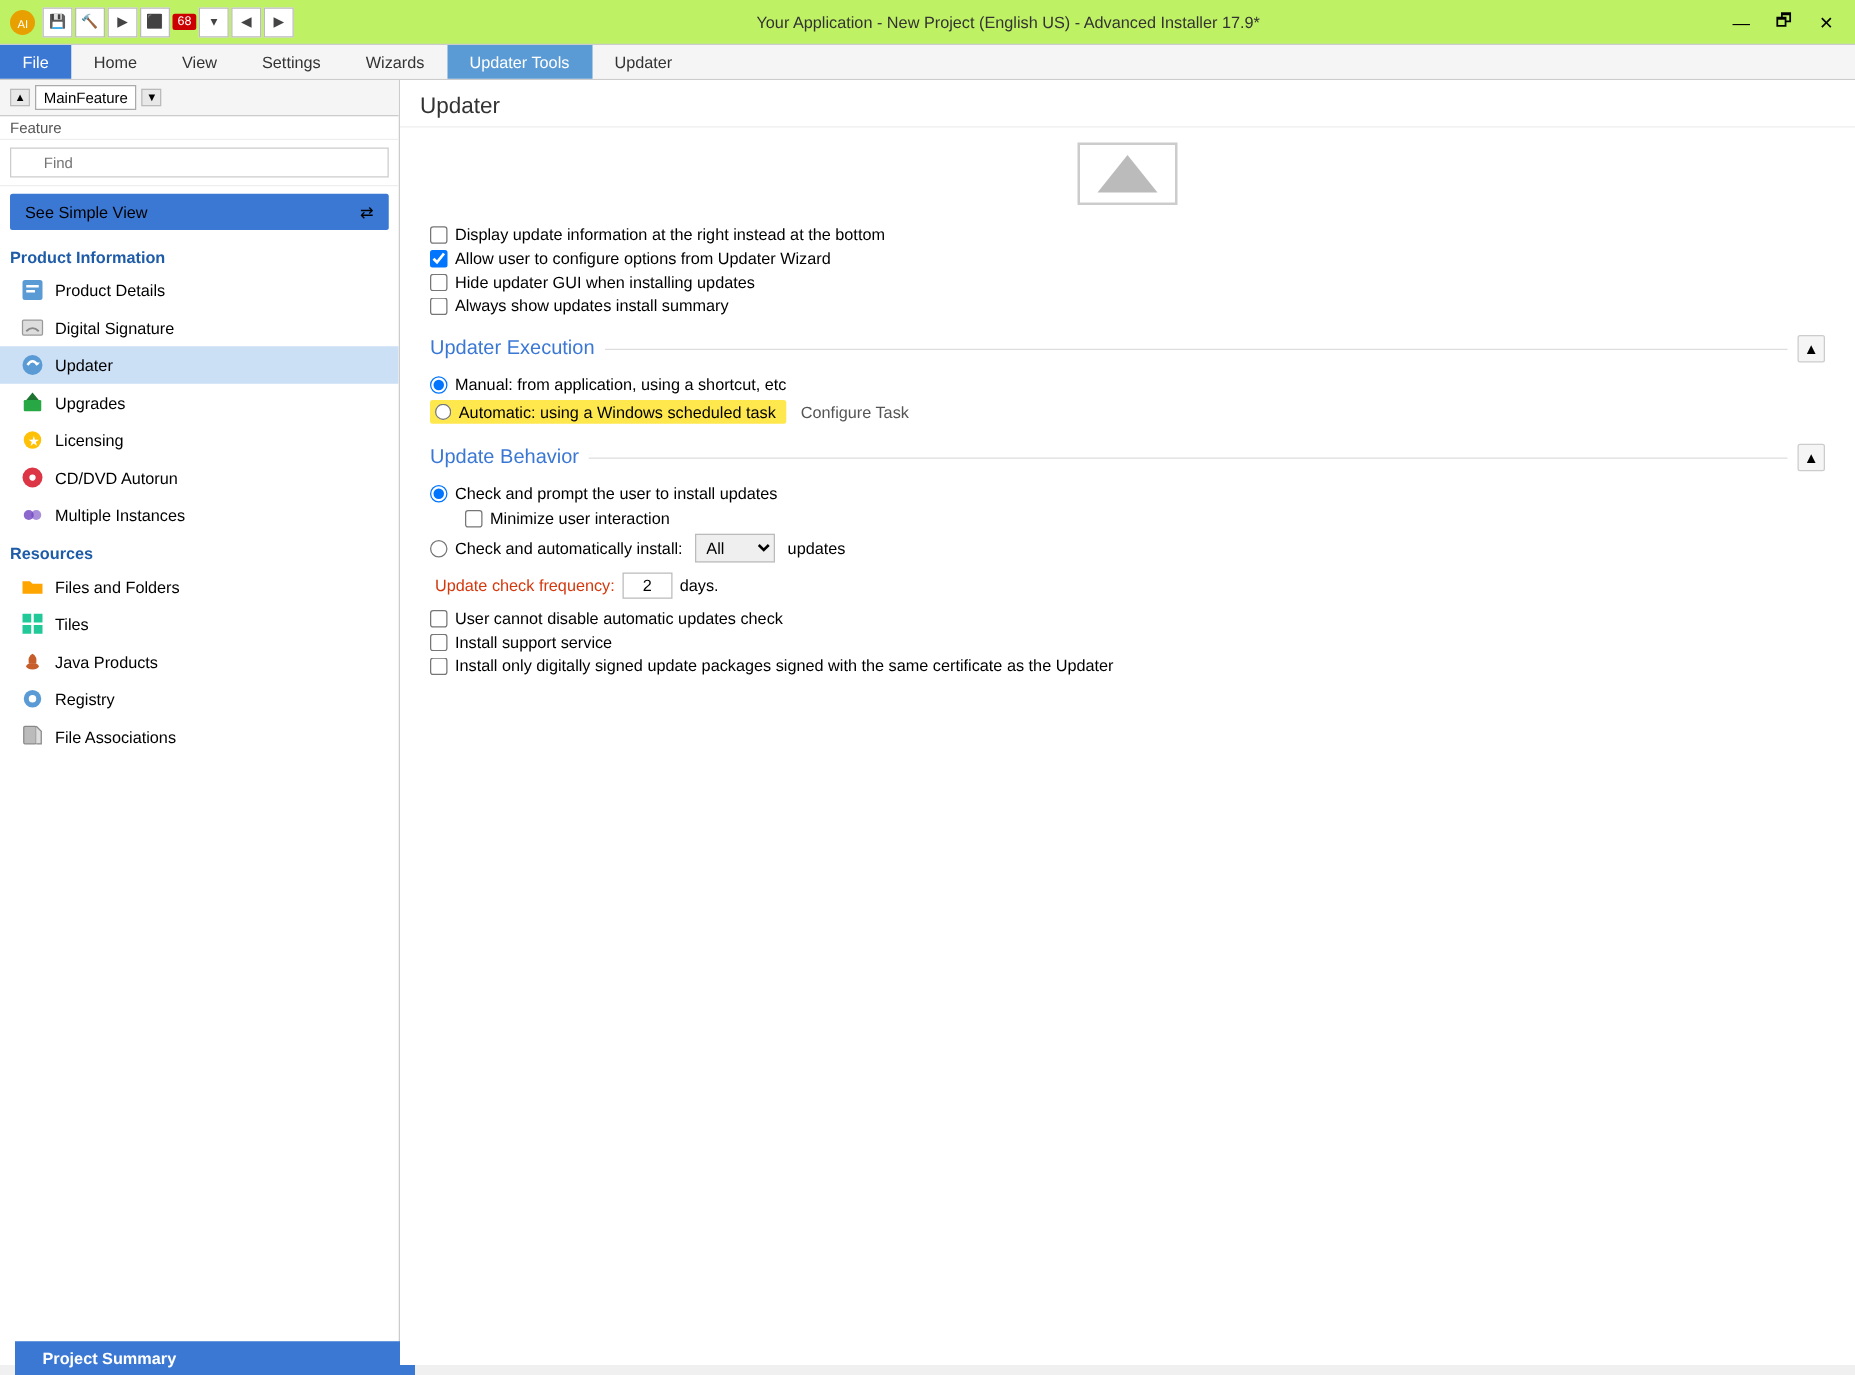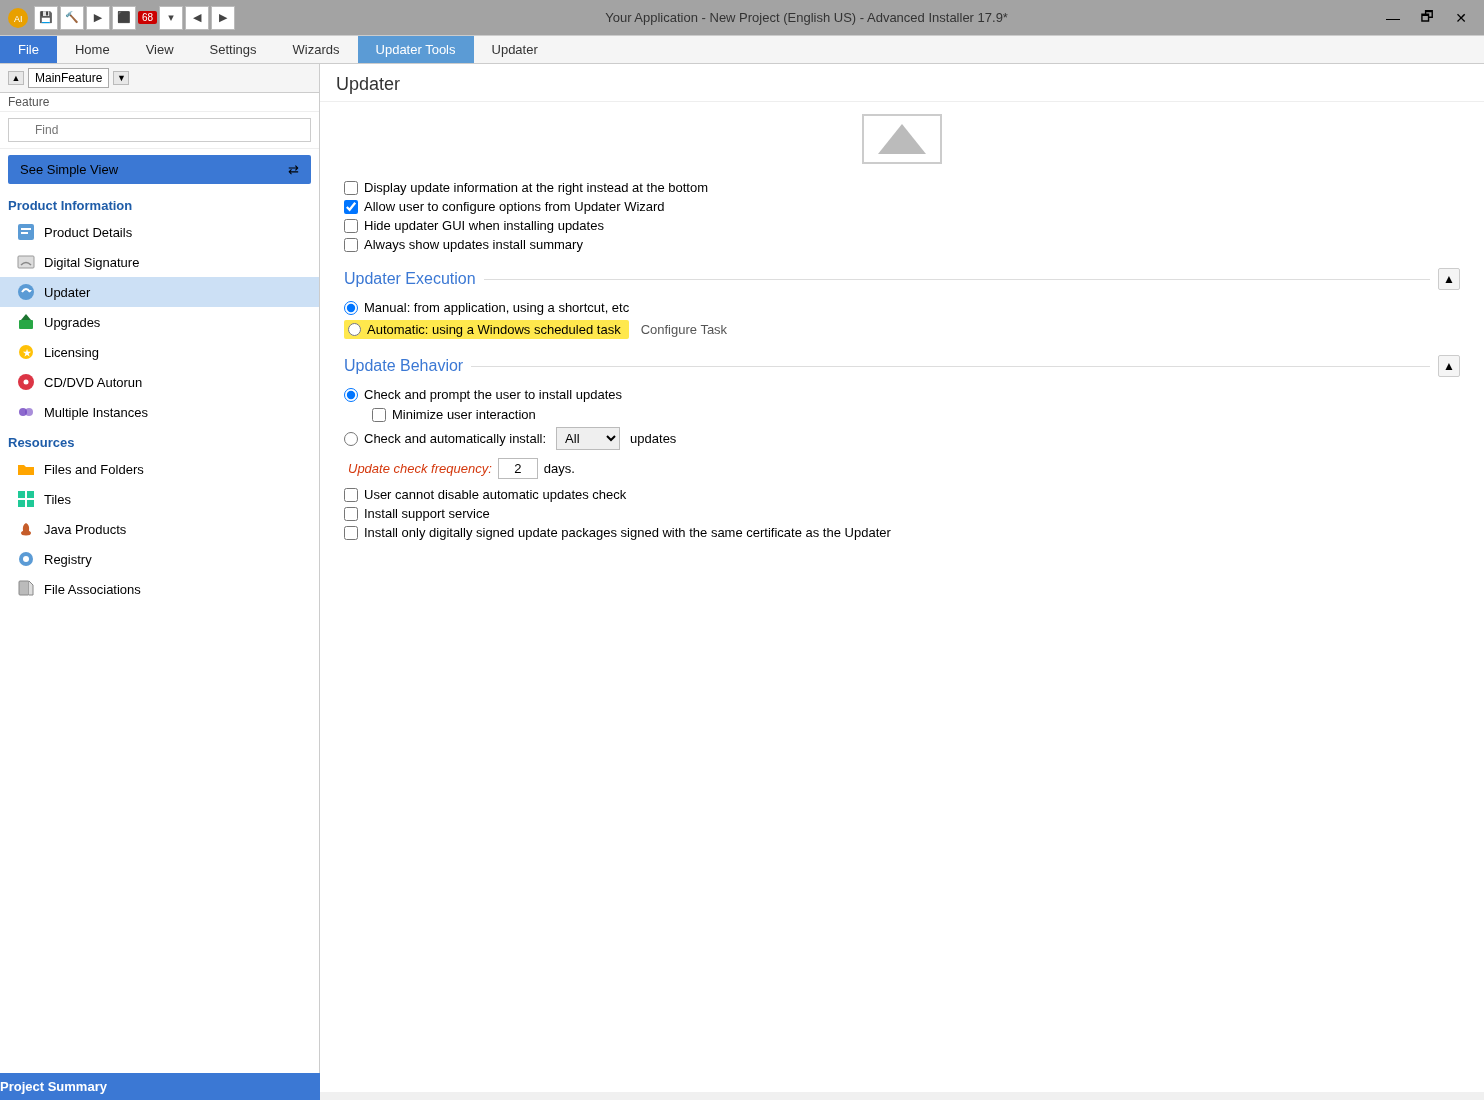--- a/index.html
+++ b/index.html
@@ -1,21 +1,21 @@
 <!DOCTYPE html>
 <html><head>
   <meta charset="utf-8">
   <style>
     * { box-sizing: border-box; margin: 0; padding: 0; }
     body { font-family: 'Segoe UI', Arial, sans-serif; font-size: 13px; background: #f0f0f0; color: #000; overflow: hidden; }
 
     
     .titlebar {
       height: 36px;
-      background: #a3a3a3;
+      background: #bef264;
       display: flex;
       align-items: center;
       padding: 0 8px;
       border-bottom: 1px solid #ccc;
       justify-content: space-between;
     }
     .titlebar-left { display: flex; align-items: center; gap: 6px; }
     .titlebar-icon { width: 20px; height: 20px; background: #e8a000; border-radius: 50%; display: flex; align-items: center; justify-content: center; font-size: 10px; color: white; }
     .titlebar-tools { display: flex; gap: 2px; align-items: center; }
     .tb-btn { width: 24px; height: 24px; border: 1px solid #bbb; background: #fff; cursor: pointer; display: flex; align-items: center; justify-content: center; font-size: 11px; color: #444; }
@@ -112,28 +112,28 @@
     .radio-row input[type=radio] { width: 14px; height: 14px; }
     .highlight-row { background: #ffe84d; display: inline-flex; align-items: center; gap: 6px; padding: 2px 8px 2px 4px; border-radius: 2px; }
     .configure-link { color: #555; font-size: 13px; margin-left: 12px; cursor: pointer; }
 
     .sub-options { padding-left: 28px; margin: 4px 0; }
 
     .dropdown-select { padding: 2px 4px; border: 1px solid #bbb; font-size: 13px; margin: 0 4px; }
     .number-input { width: 40px; padding: 2px 4px; border: 1px solid #bbb; font-size: 13px; text-align: center; }
 
     .frequency-row { display: flex; align-items: center; gap: 6px; margin: 8px 0; padding-left: 4px; }
-    .frequency-label { color: #d4380d; font-size: 13px; font-style: italic; }
+    .frequency-label { color: #d4380d; font-size: 13px; }
 
     
     .right-panel::-webkit-scrollbar { width: 12px; }
     .right-panel::-webkit-scrollbar-track { background: #f0f0f0; }
     .right-panel::-webkit-scrollbar-thumb { background: #bbb; border: 2px solid #f0f0f0; }
 
-    .bottom-bar { background: #3b78d4; color: white; padding: 6px 0; font-size: 13px; font-weight: bold; position: fixed; bottom: 0; left: 0; width: 320px; }
+    .bottom-bar { background: #3b78d4; color: white; padding: 6px 22px; font-size: 13px; font-weight: bold; position: fixed; bottom: 0; left: 12px; width: 320px; }
 
     .nav-scroll { overflow-y: auto; flex: 1; }
     .nav-scroll::-webkit-scrollbar { width: 8px; }
     .nav-scroll::-webkit-scrollbar-thumb { background: #ccc; }
   </style>
 </head>
 <body>
 
 <div class="titlebar">
   <div class="titlebar-left">

